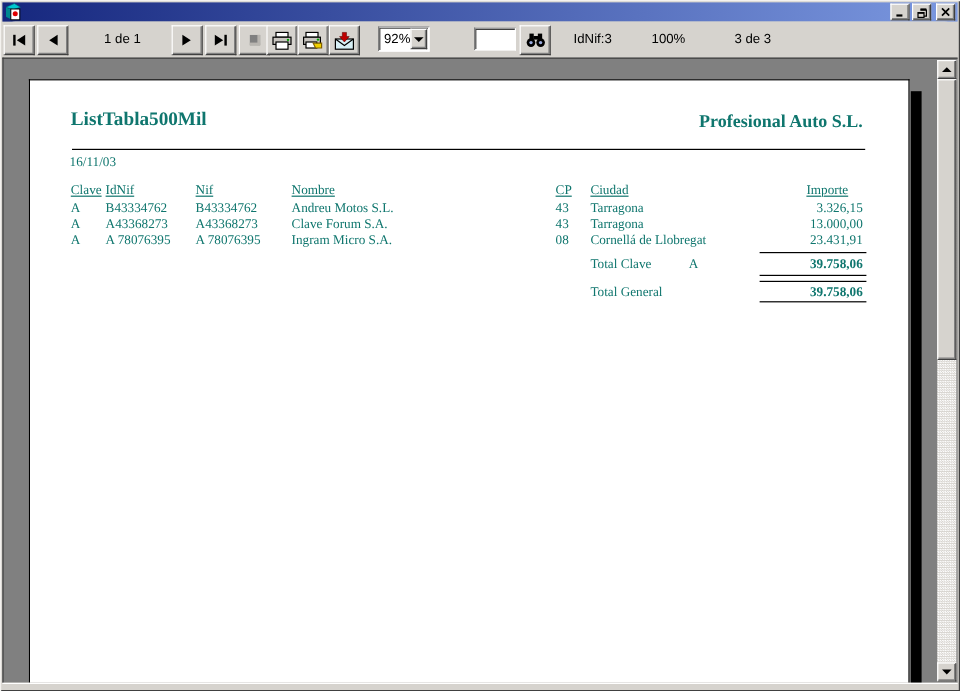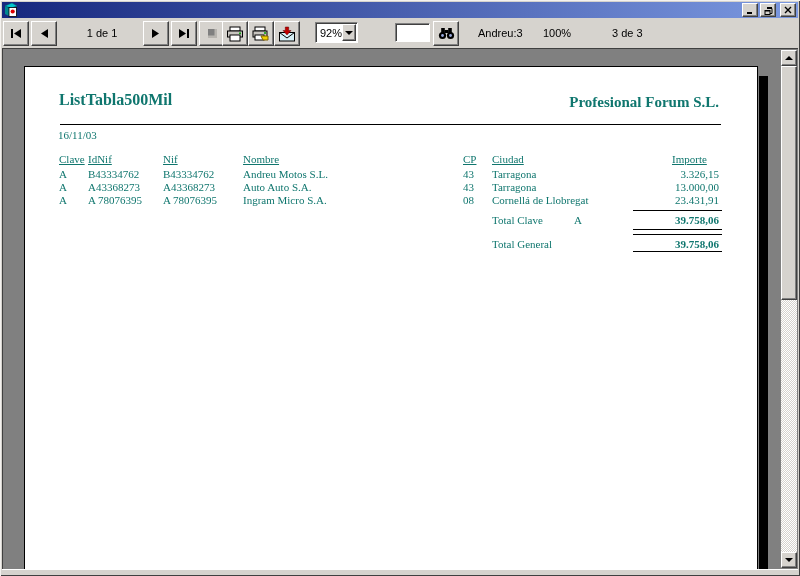--- a/index.html
+++ b/index.html
@@ -209,32 +209,32 @@
       <svg width="17" height="13" viewBox="0 0 17 13">
         <rect x="3.2" y="1" width="3.6" height="6" fill="#000"></rect>
         <rect x="10.2" y="1" width="3.6" height="6" fill="#000"></rect>
         <rect x="6.5" y="3" width="4" height="3" fill="#000"></rect>
         <circle cx="4.5" cy="8.5" r="3.6" fill="#000"></circle>
         <circle cx="12.5" cy="8.5" r="3.6" fill="#000"></circle>
         <circle cx="4.5" cy="8.5" r="1.4" fill="#9ad"></circle>
         <circle cx="12.5" cy="8.5" r="1.4" fill="#9ad"></circle>
       </svg>
     </span>
-    <span class="tb-text" id="status-total">Andreu:3</span>
+    <span class="tb-text" id="status-total">IdNif:3</span>
     <span class="tb-text" id="status-percent">100%</span>
     <span class="tb-text" id="status-records">3 de 3</span>
   </div>
 
   <div class="preview">
 
     <div class="page-shadow"></div>
 
     <div class="page">
       <span class="r b" id="rep-title">ListTabla500Mil</span>
-      <span class="r b" id="rep-company">Profesional Forum S.L.</span>
+      <span class="r b" id="rep-company">Profesional Auto S.L.</span>
       <div class="hline" id="rule-top"></div>
       <span class="r" id="rep-date">16/11/03</span>
 
       <span class="r u hdr-row col-clave">Clave</span>
       <span class="r u hdr-row col-idnif">IdNif</span>
       <span class="r u hdr-row col-nif">Nif</span>
       <span class="r u hdr-row col-nombre">Nombre</span>
       <span class="r u hdr-row col-cp">CP</span>
       <span class="r u hdr-row col-ciudad">Ciudad</span>
       <span class="r u hdr-row" id="hdr-importe">Importe</span>
@@ -243,21 +243,21 @@
       <span class="r row-1 col-idnif">B43334762</span>
       <span class="r row-1 col-nif">B43334762</span>
       <span class="r row-1 col-nombre">Andreu Motos S.L.</span>
       <span class="r row-1 col-cp">43</span>
       <span class="r row-1 col-ciudad">Tarragona</span>
       <span class="r row-1 num">3.326,15</span>
 
       <span class="r row-2 col-clave">A</span>
       <span class="r row-2 col-idnif">A43368273</span>
       <span class="r row-2 col-nif">A43368273</span>
-      <span class="r row-2 col-nombre">Auto Auto S.A.</span>
+      <span class="r row-2 col-nombre">Clave Forum S.A.</span>
       <span class="r row-2 col-cp">43</span>
       <span class="r row-2 col-ciudad">Tarragona</span>
       <span class="r row-2 num">13.000,00</span>
 
       <span class="r row-3 col-clave">A</span>
       <span class="r row-3 col-idnif">A 78076395</span>
       <span class="r row-3 col-nif">A 78076395</span>
       <span class="r row-3 col-nombre">Ingram Micro S.A.</span>
       <span class="r row-3 col-cp">08</span>
       <span class="r row-3 col-ciudad">Cornellá de Llobregat</span>

